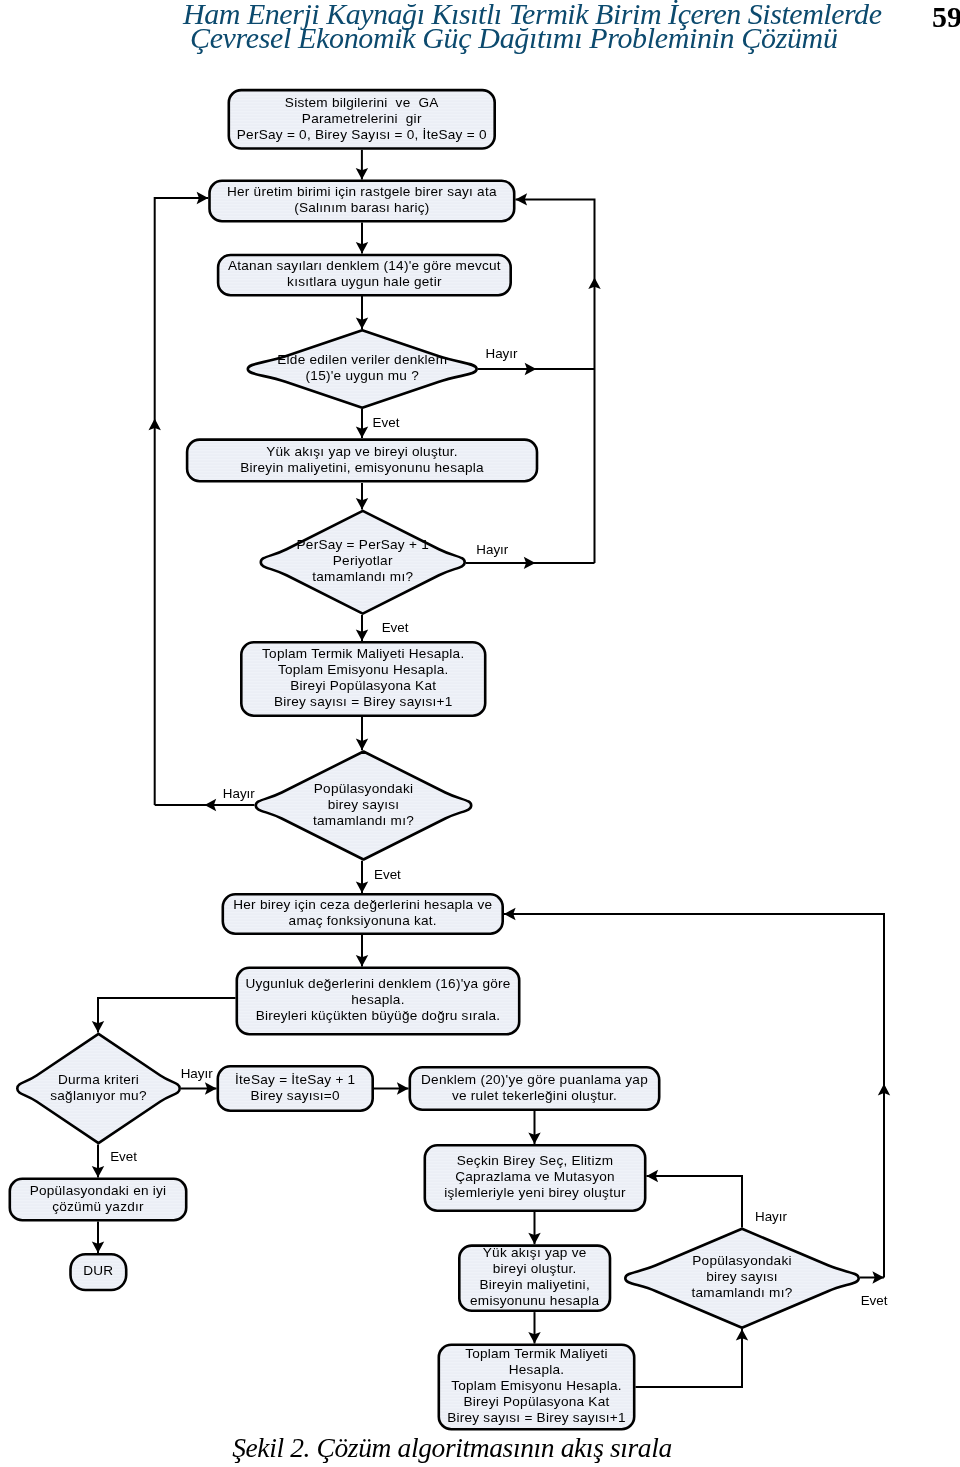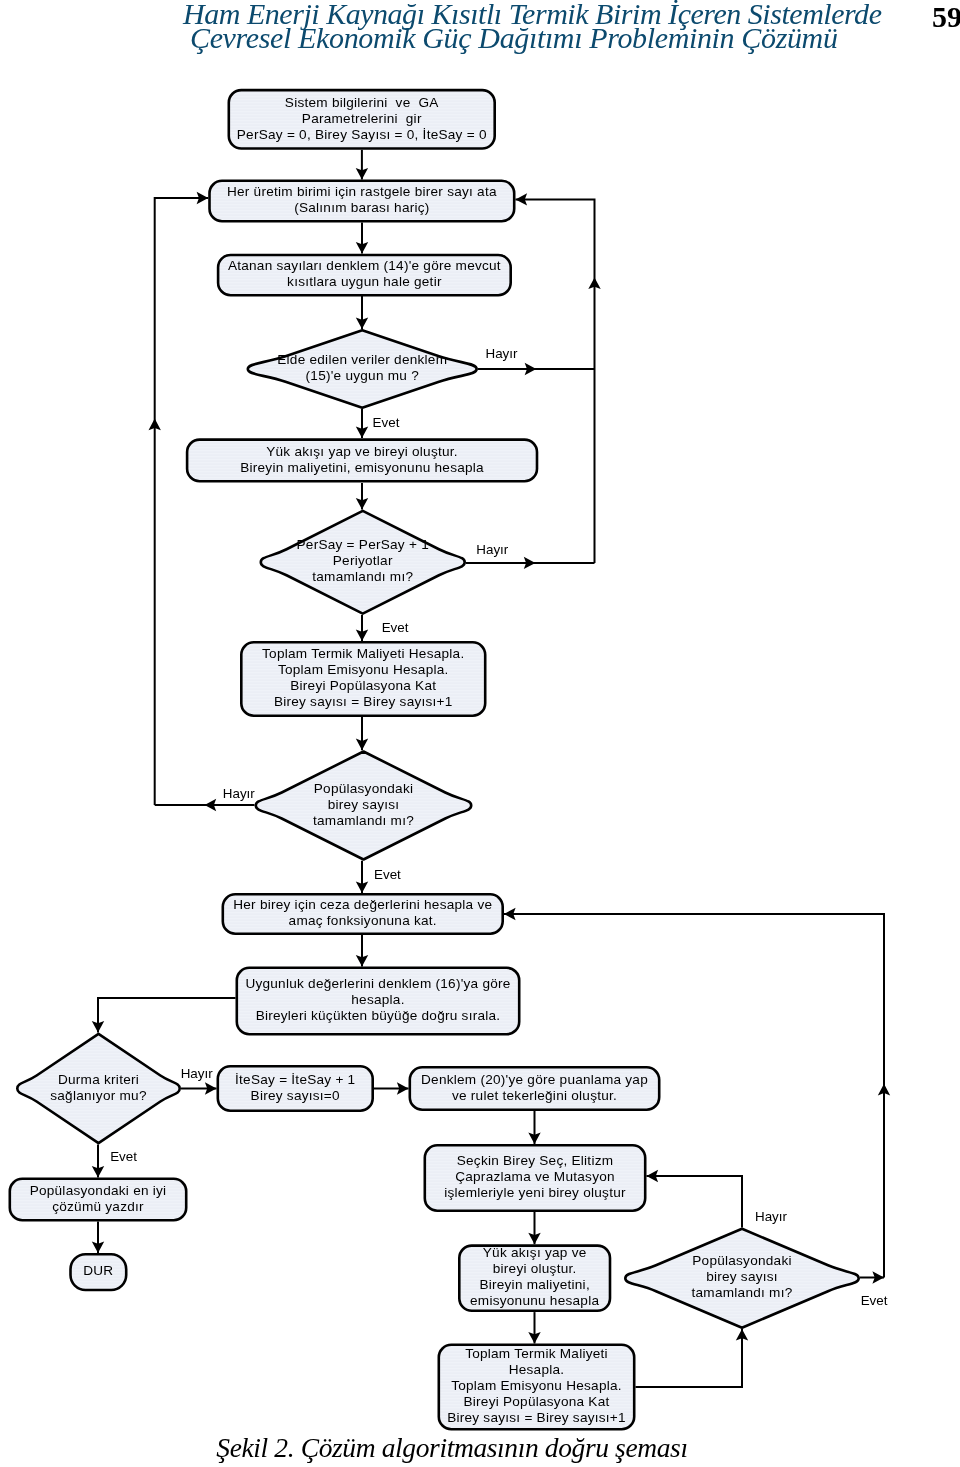--- a/index.html
+++ b/index.html
@@ -250,13 +250,13 @@
 <text class="elabel" x="492.3" y="554.2" text-anchor="middle">Hayır</text>
 <text class="elabel" x="381.7" y="632.1" text-anchor="start">Evet</text>
 <text class="elabel" x="238.8" y="797.9" text-anchor="middle">Hayır</text>
 <text class="elabel" x="374.0" y="878.8" text-anchor="start">Evet</text>
 <text class="elabel" x="196.7" y="1078.4" text-anchor="middle">Hayır</text>
 <text class="elabel" x="110.2" y="1161.1" text-anchor="start">Evet</text>
 <text class="elabel" x="771.0" y="1220.8" text-anchor="middle">Hayır</text>
 <text class="elabel" x="860.7" y="1304.6" text-anchor="start">Evet</text>
 </svg>
 
-<div id="caption"><b>Şekil 2.</b> <span>Çözüm algoritmasının doğru şeması</span></div>
+<div id="caption"><b>Şekil 2.</b> <span>Çözüm algoritmasının akış sırala</span></div>
 
 </body></html>

